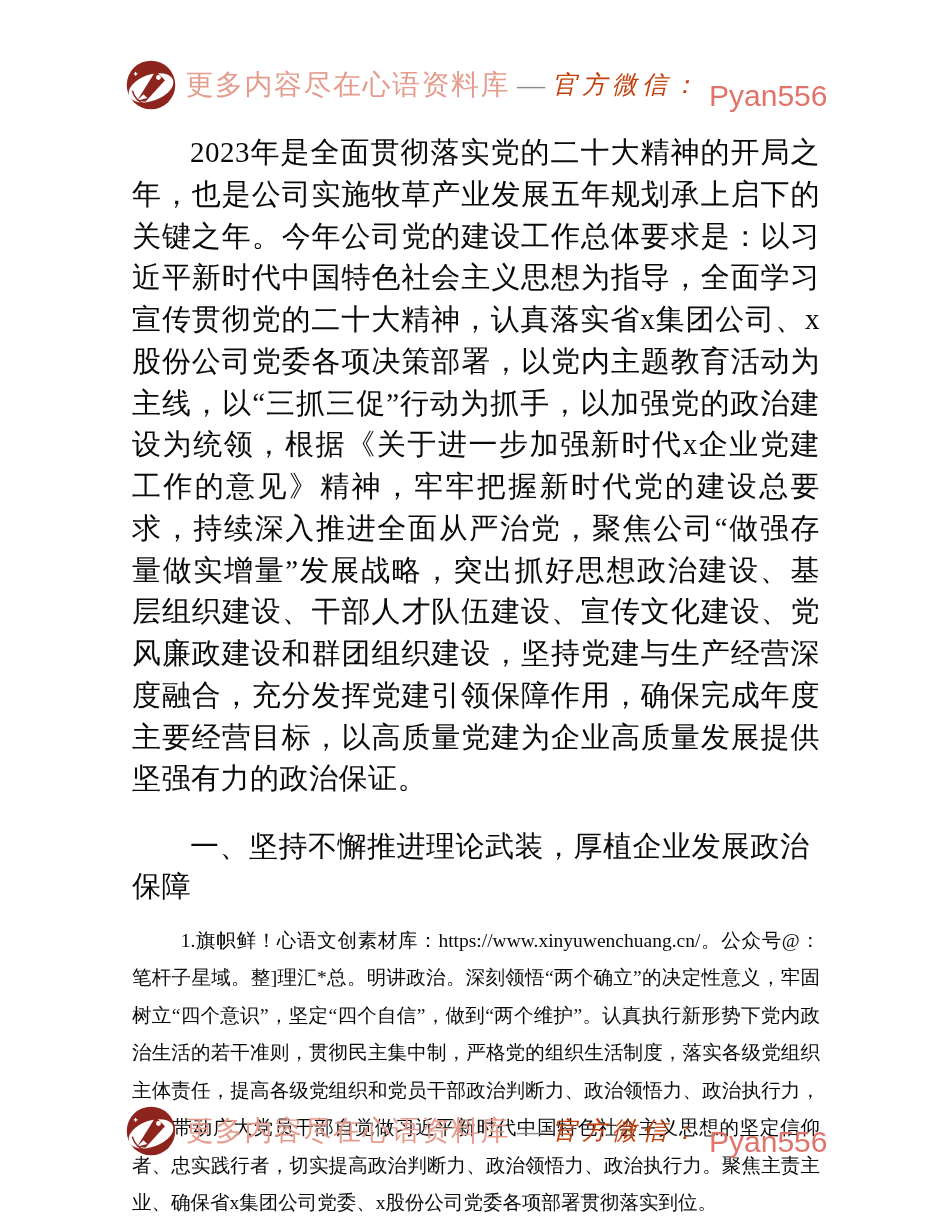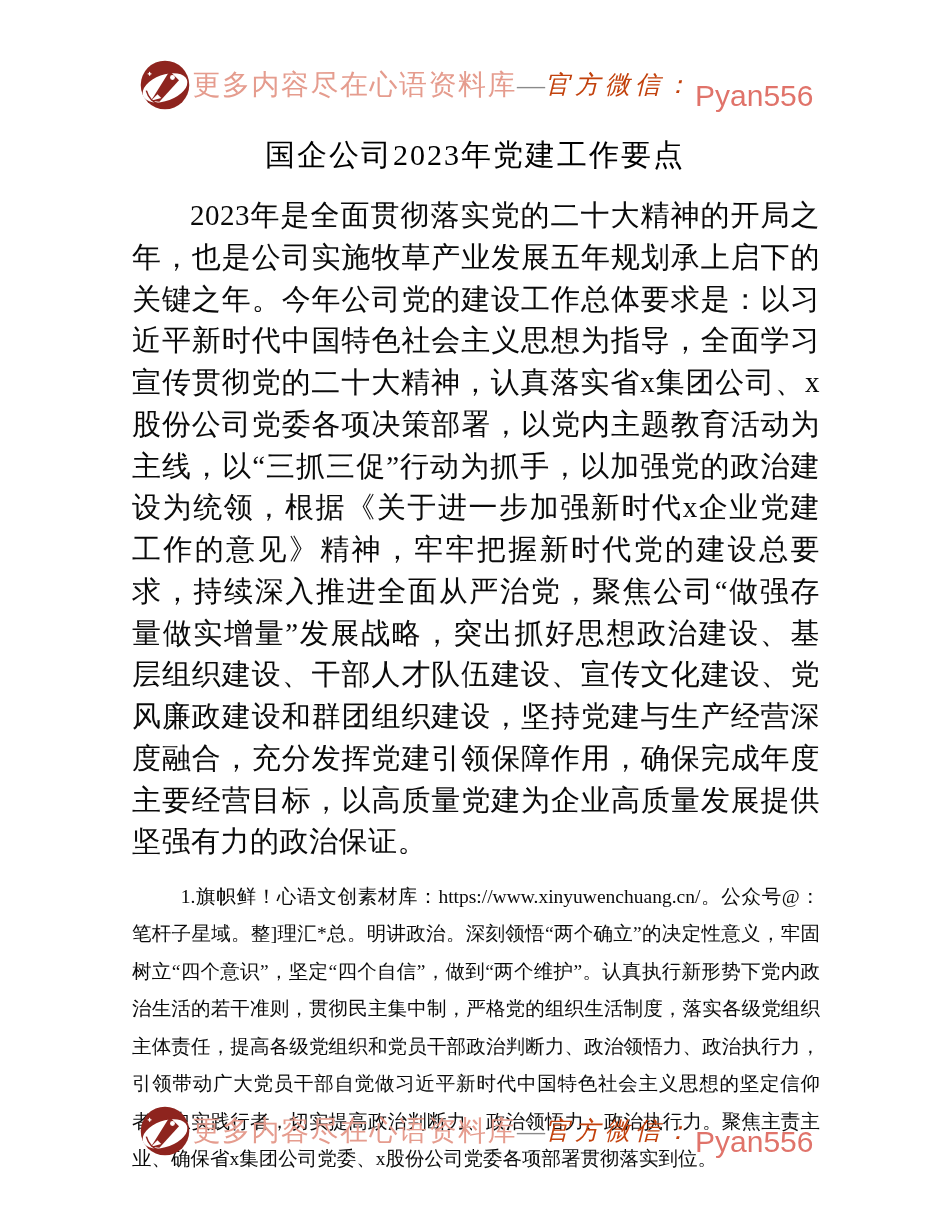--- a/index.html
+++ b/index.html
@@ -8,21 +8,21 @@
     width: 950px; height: 1230px;
     font-family: "Liberation Serif", "DejaVu Serif", serif;
     color: #111111;
     overflow: hidden;
   }
   .page { width: 950px; height: 1230px; position: relative; background: #ffffff; }
 
   
   .brandbar {
     display: flex; align-items: center; justify-content: center;
-    white-space: nowrap;
+    gap: 7px; white-space: nowrap;
   }
   .brandbar.header { padding-top: 56px; }
   .brandbar.footer { position: absolute; top: 1102px; left: 0; right: 0; }
   .logo { width: 56px; height: 56px; flex: 0 0 auto; display: inline-block; }
   .brand-text {
     color: #e59c8e; font-size: 28px; letter-spacing: 1.5px;
     font-family: "Liberation Serif", "DejaVu Serif", serif;
   }
   .brand-sep { color: #8a8a8a; font-size: 28px; }
   .wechat-label {
@@ -77,24 +77,24 @@
         <path d="M12 18 l3 0 M13.5 16.5 l0 3" stroke="#ffffff" stroke-width="1.4" stroke-linecap="round"></path>
         <path d="M10 36 a22 22 0 0 0 34 12" fill="none" stroke="#8e241e" stroke-width="1.6"></path>
       </svg>
     </span>
     <span class="brand-text">更多内容尽在心语资料库</span>
     <span class="brand-sep">—</span>
     <span class="wechat-label">官方微信：</span>
     <span class="wechat-id">Pyan556</span>
   </div>
 
-  <h1 class="doc-title">国企公司2023年党建工作要点</h1>
 
   <div class="content">
     <p class="body-para">2023年是全面贯彻落实党的二十大精神的开局之年，也是公司实施牧草产业发展五年规划承上启下的关键之年。今年公司党的建设工作总体要求是：以习近平新时代中国特色社会主义思想为指导，全面学习宣传贯彻党的二十大精神，认真落实省x集团公司、x股份公司党委各项决策部署，以党内主题教育活动为主线，以“三抓三促”行动为抓手，以加强党的政治建设为统领，根据《关于进一步加强新时代x企业党建工作的意见》精神，牢牢把握新时代党的建设总要求，持续深入推进全面从严治党，聚焦公司“做强存量做实增量”发展战略，突出抓好思想政治建设、基层组织建设、干部人才队伍建设、宣传文化建设、党风廉政建设和群团组织建设，坚持党建与生产经营深度融合，充分发挥党建引领保障作用，确保完成年度主要经营目标，以高质量党建为企业高质量发展提供坚强有力的政治保证。</p>
+    <h2 class="section-heading">一、坚持不懈推进理论武装，厚植企业发展政治保障</h2>
     <p class="note-para">1.旗帜鲜！心语文创素材库：https://www.xinyuwenchuang.cn/。公众号@：笔杆子星域。整]理汇*总。明讲政治。深刻领悟“两个确立”的决定性意义，牢固树立“四个意识”，坚定“四个自信”，做到“两个维护”。认真执行新形势下党内政治生活的若干准则，贯彻民主集中制，严格党的组织生活制度，落实各级党组织主体责任，提高各级党组织和党员干部政治判断力、政治领悟力、政治执行力，引领带动广大党员干部自觉做习近平新时代中国特色社会主义思想的坚定信仰者、忠实践行者，切实提高政治判断力、政治领悟力、政治执行力。聚焦主责主业、确保省x集团公司党委、x股份公司党委各项部署贯彻落实到位。</p>
 
   </div>
 
   <div class="brandbar footer">
     <span class="logo">
       <svg viewBox="0 0 60 60" width="56" height="56" aria-hidden="true">
         <circle cx="30" cy="30" r="26" fill="#8e241e"></circle>
         <ellipse cx="30" cy="33" rx="25" ry="14" fill="#ffffff" transform="rotate(-20 30 33)"></ellipse>
         <path d="M15 47 L35 15 L45 25 L24 48 Z" fill="#8e241e"></path>

